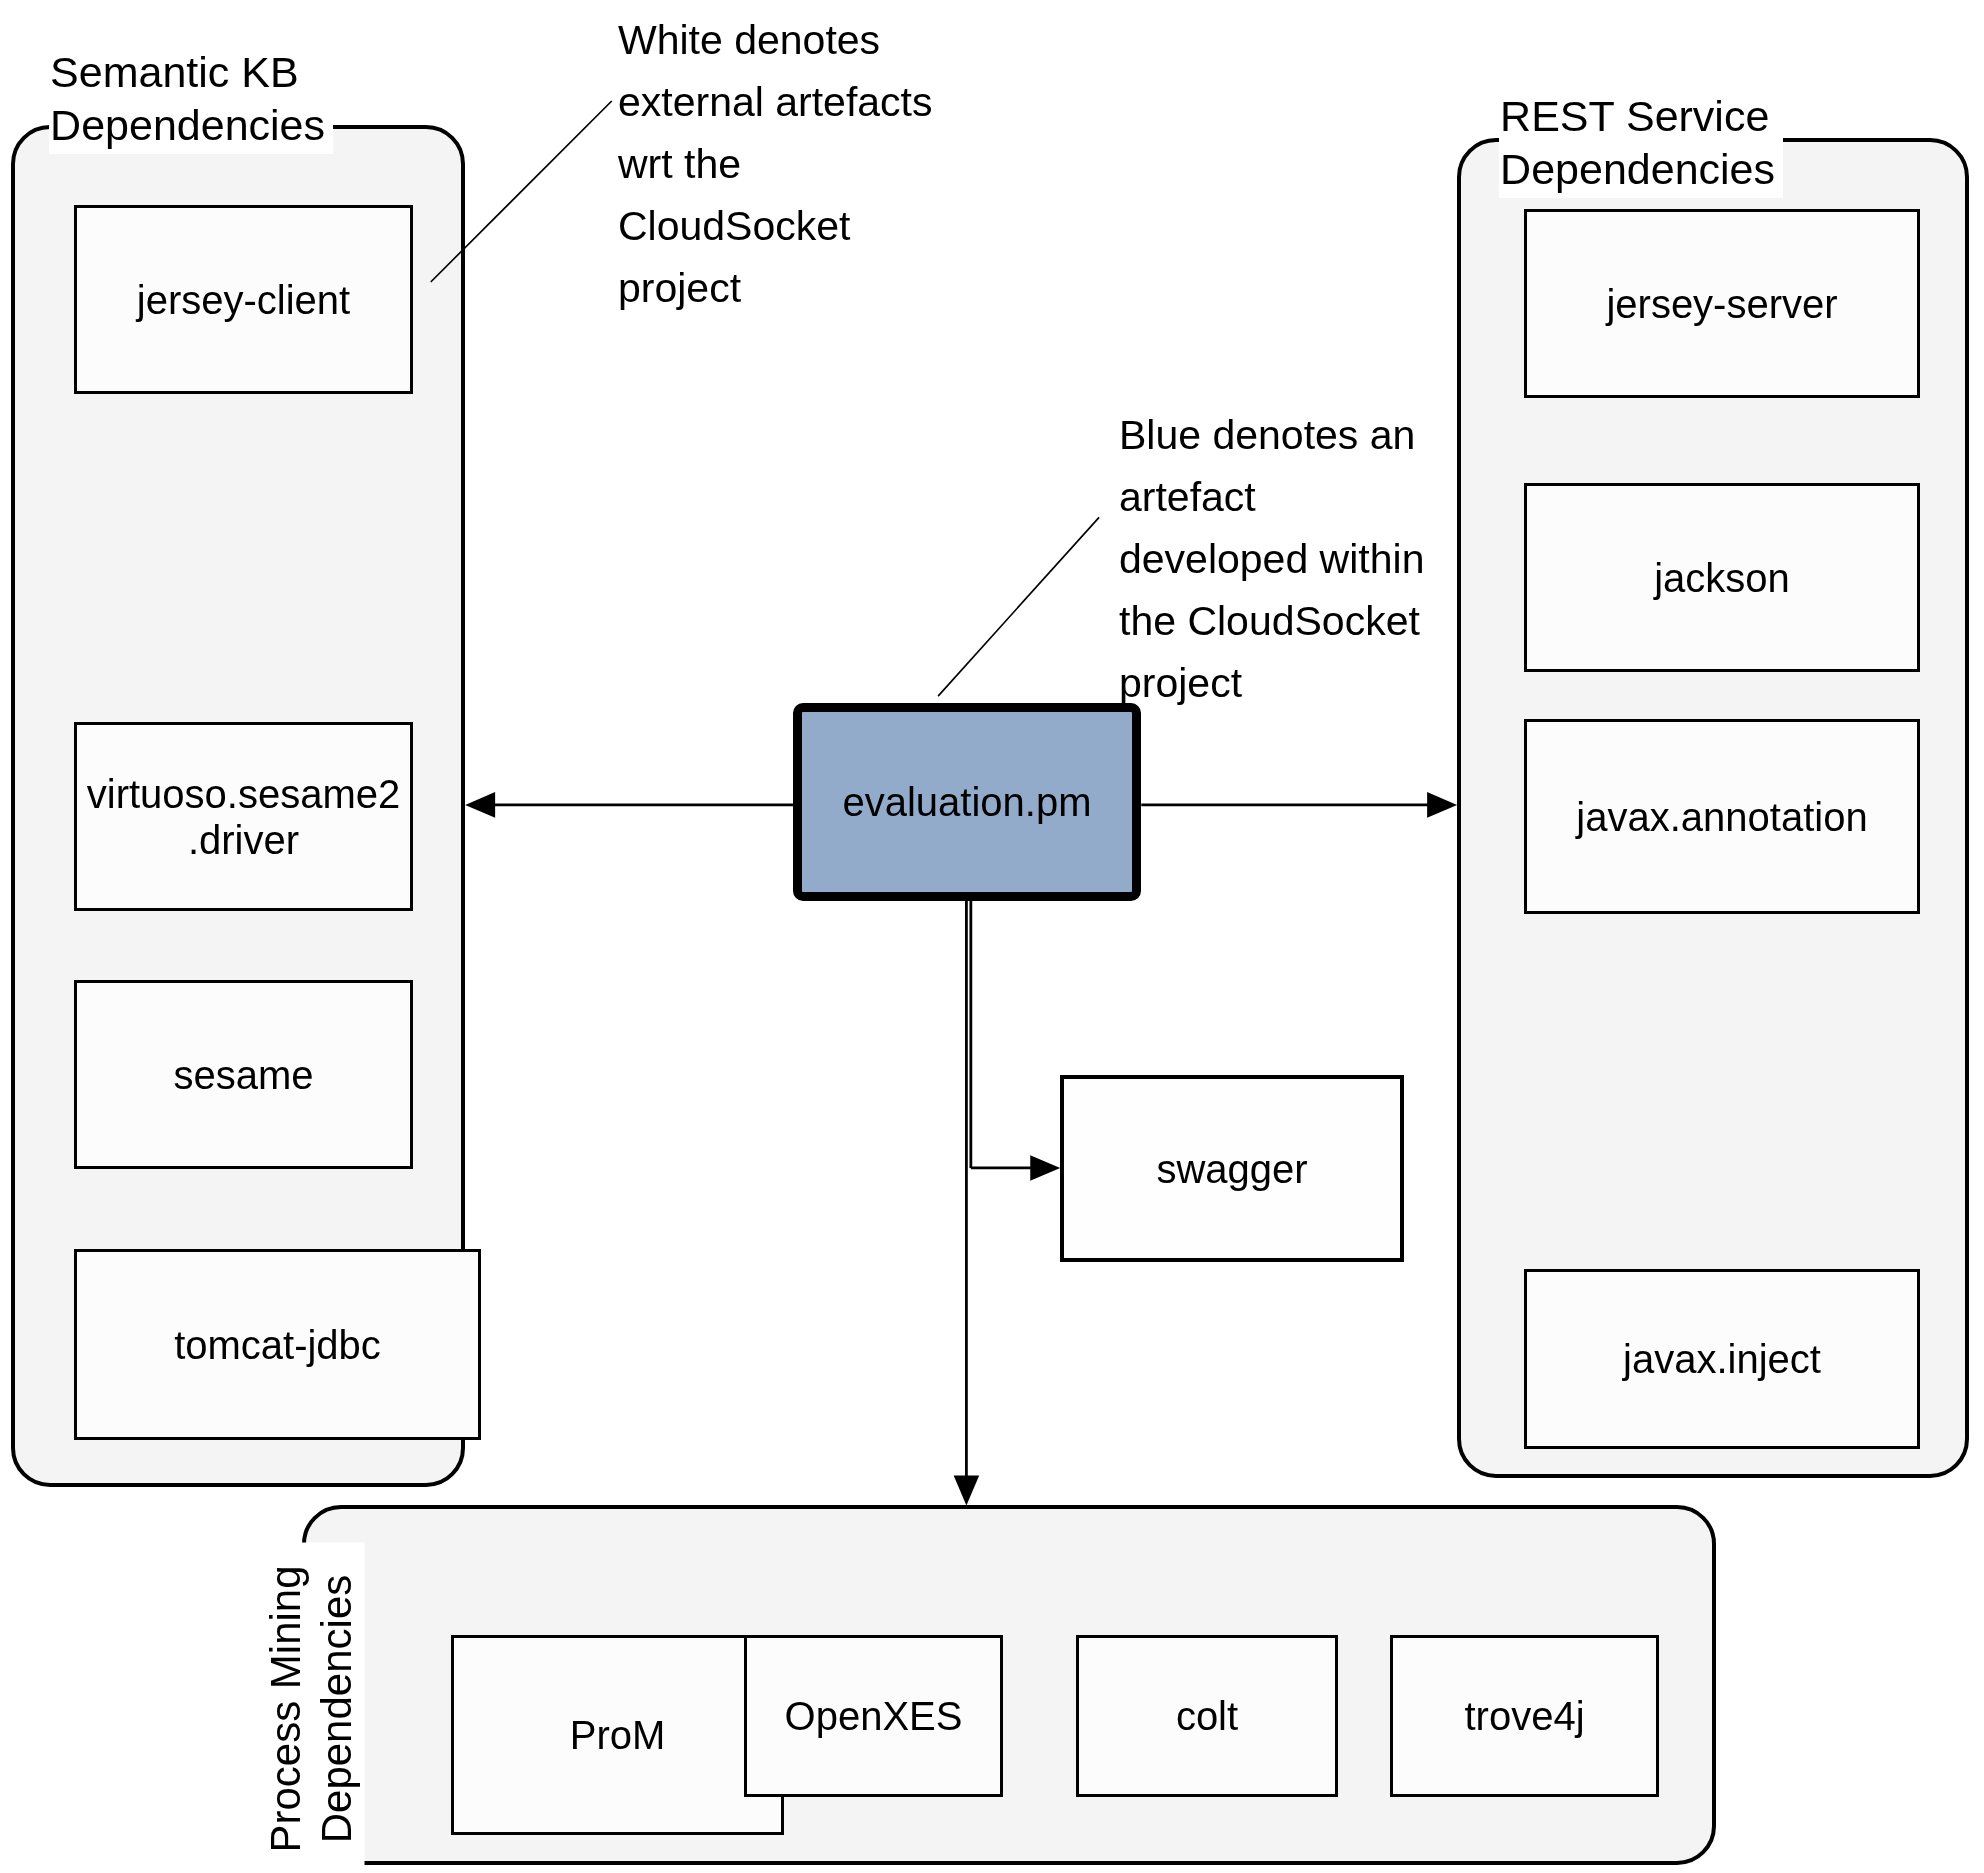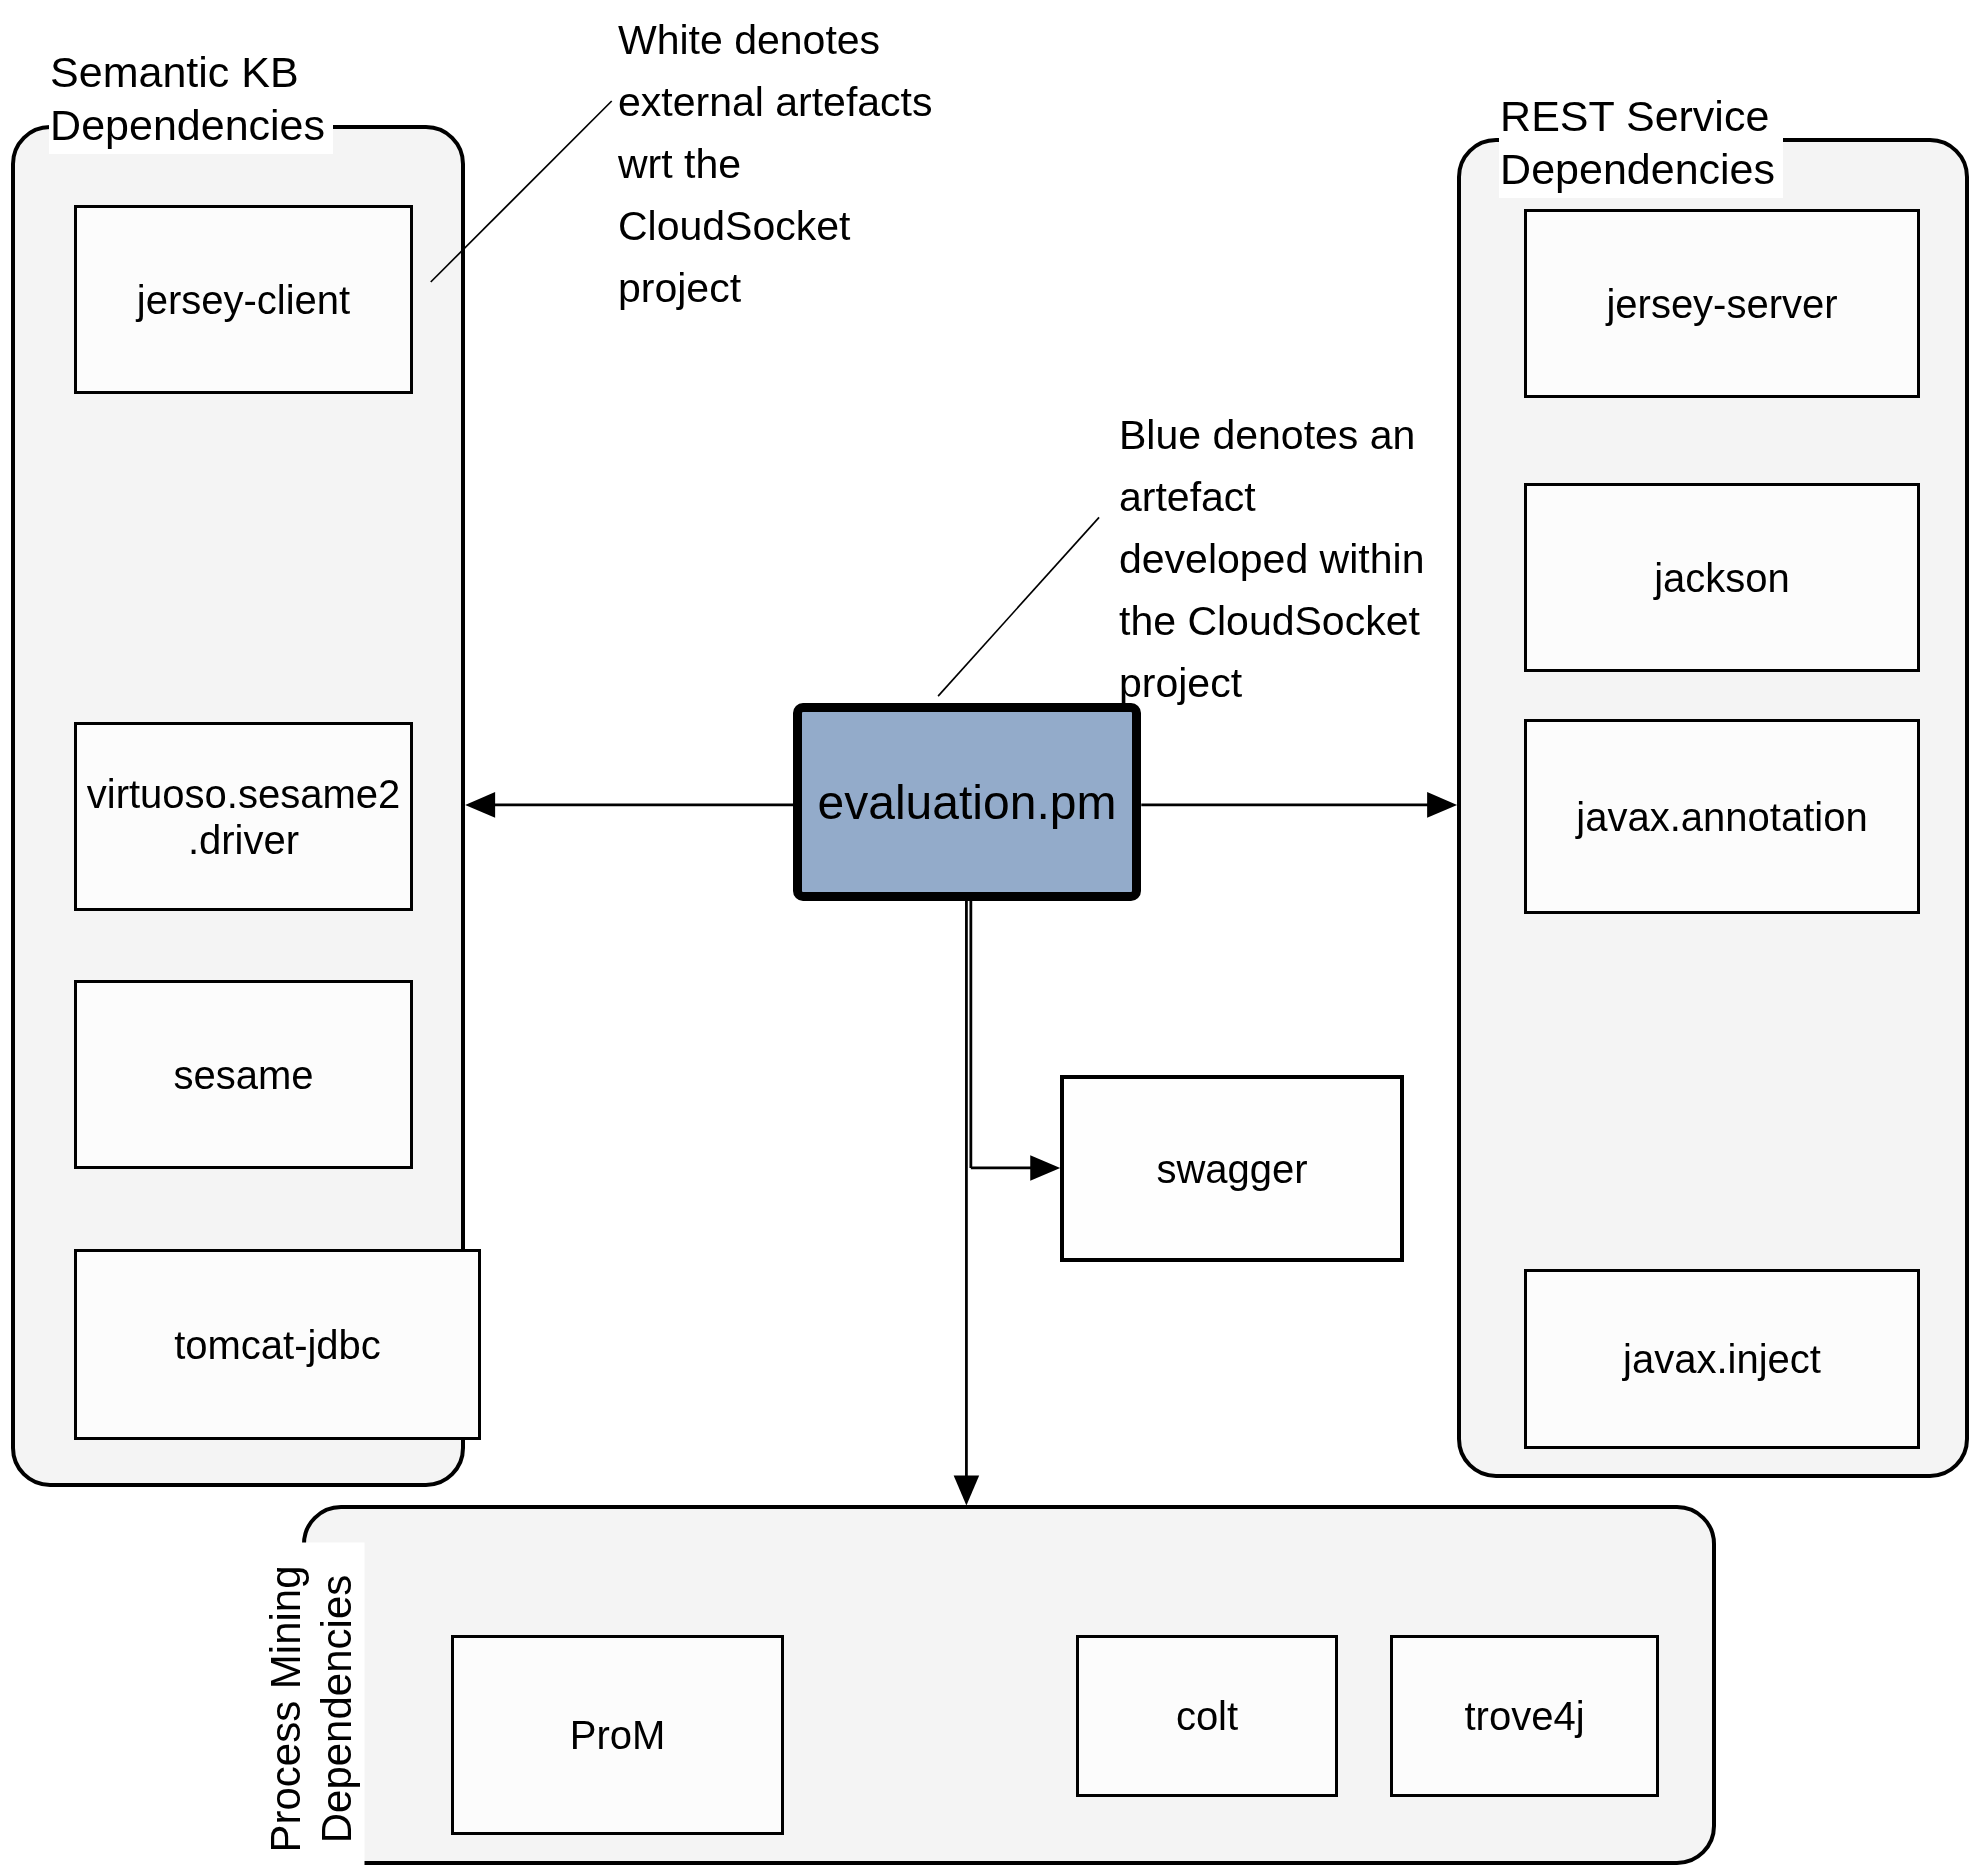--- a/index.html
+++ b/index.html
@@ -35,21 +35,21 @@
     white-space:pre-line;
     z-index:3;
   }
   .eval-node{
     position:absolute;
     background:var(--artefact-blue);
     border:9px solid var(--line-color);
     border-radius:10px;
     box-sizing:border-box;
     display:flex;align-items:center;justify-content:center;
-    font-size:48px;
+    font-size:40px;
     z-index:3;
   }
   .panel-title{
     position:absolute;
     font-size:43px;
     line-height:53px;
     background:#ffffff;
     padding:2.2px 7.8px 2.2px 1.1px;
     white-space:pre-line;
     z-index:5;
@@ -115,20 +115,21 @@
 .driver</div>
   <div class="node" style="left:74px;top:980px;width:339px;height:189px;">sesame</div>
   <div class="node" style="left:74px;top:1249px;width:407px;height:191px;">tomcat-jdbc</div>
 
   <div class="node" style="left:1524px;top:209px;width:396px;height:189px;">jersey-server</div>
   <div class="node" style="left:1524px;top:483px;width:396px;height:189px;">jackson</div>
   <div class="node" style="left:1524px;top:719px;width:396px;height:195px;">javax.annotation</div>
   <div class="node" style="left:1524px;top:1269px;width:396px;height:180px;">javax.inject</div>
 
   <div class="node" style="left:451px;top:1635px;width:333px;height:200px;">ProM</div>
+  <div class="node" style="left:744px;top:1635px;width:259px;height:162px;">OpenXES</div>
   <div class="node" style="left:1064px;top:1635px;width:262px;height:162px;margin-left:12px;">colt</div>
   <div class="node" style="left:1390px;top:1635px;width:269px;height:162px;">trove4j</div>
 
   <div class="eval-node" style="left:793px;top:703px;width:348px;height:198px;">evaluation.pm</div>
   <div class="node" style="left:1060px;top:1075px;width:344px;height:187px;background:#fefefe;border-width:4.4px;">swagger</div>
 
   <div class="panel-title" style="left:49px;top:44px;">Semantic KB
 Dependencies</div>
   <div class="panel-title" style="left:1499px;top:88px;">REST Service
 Dependencies</div>

